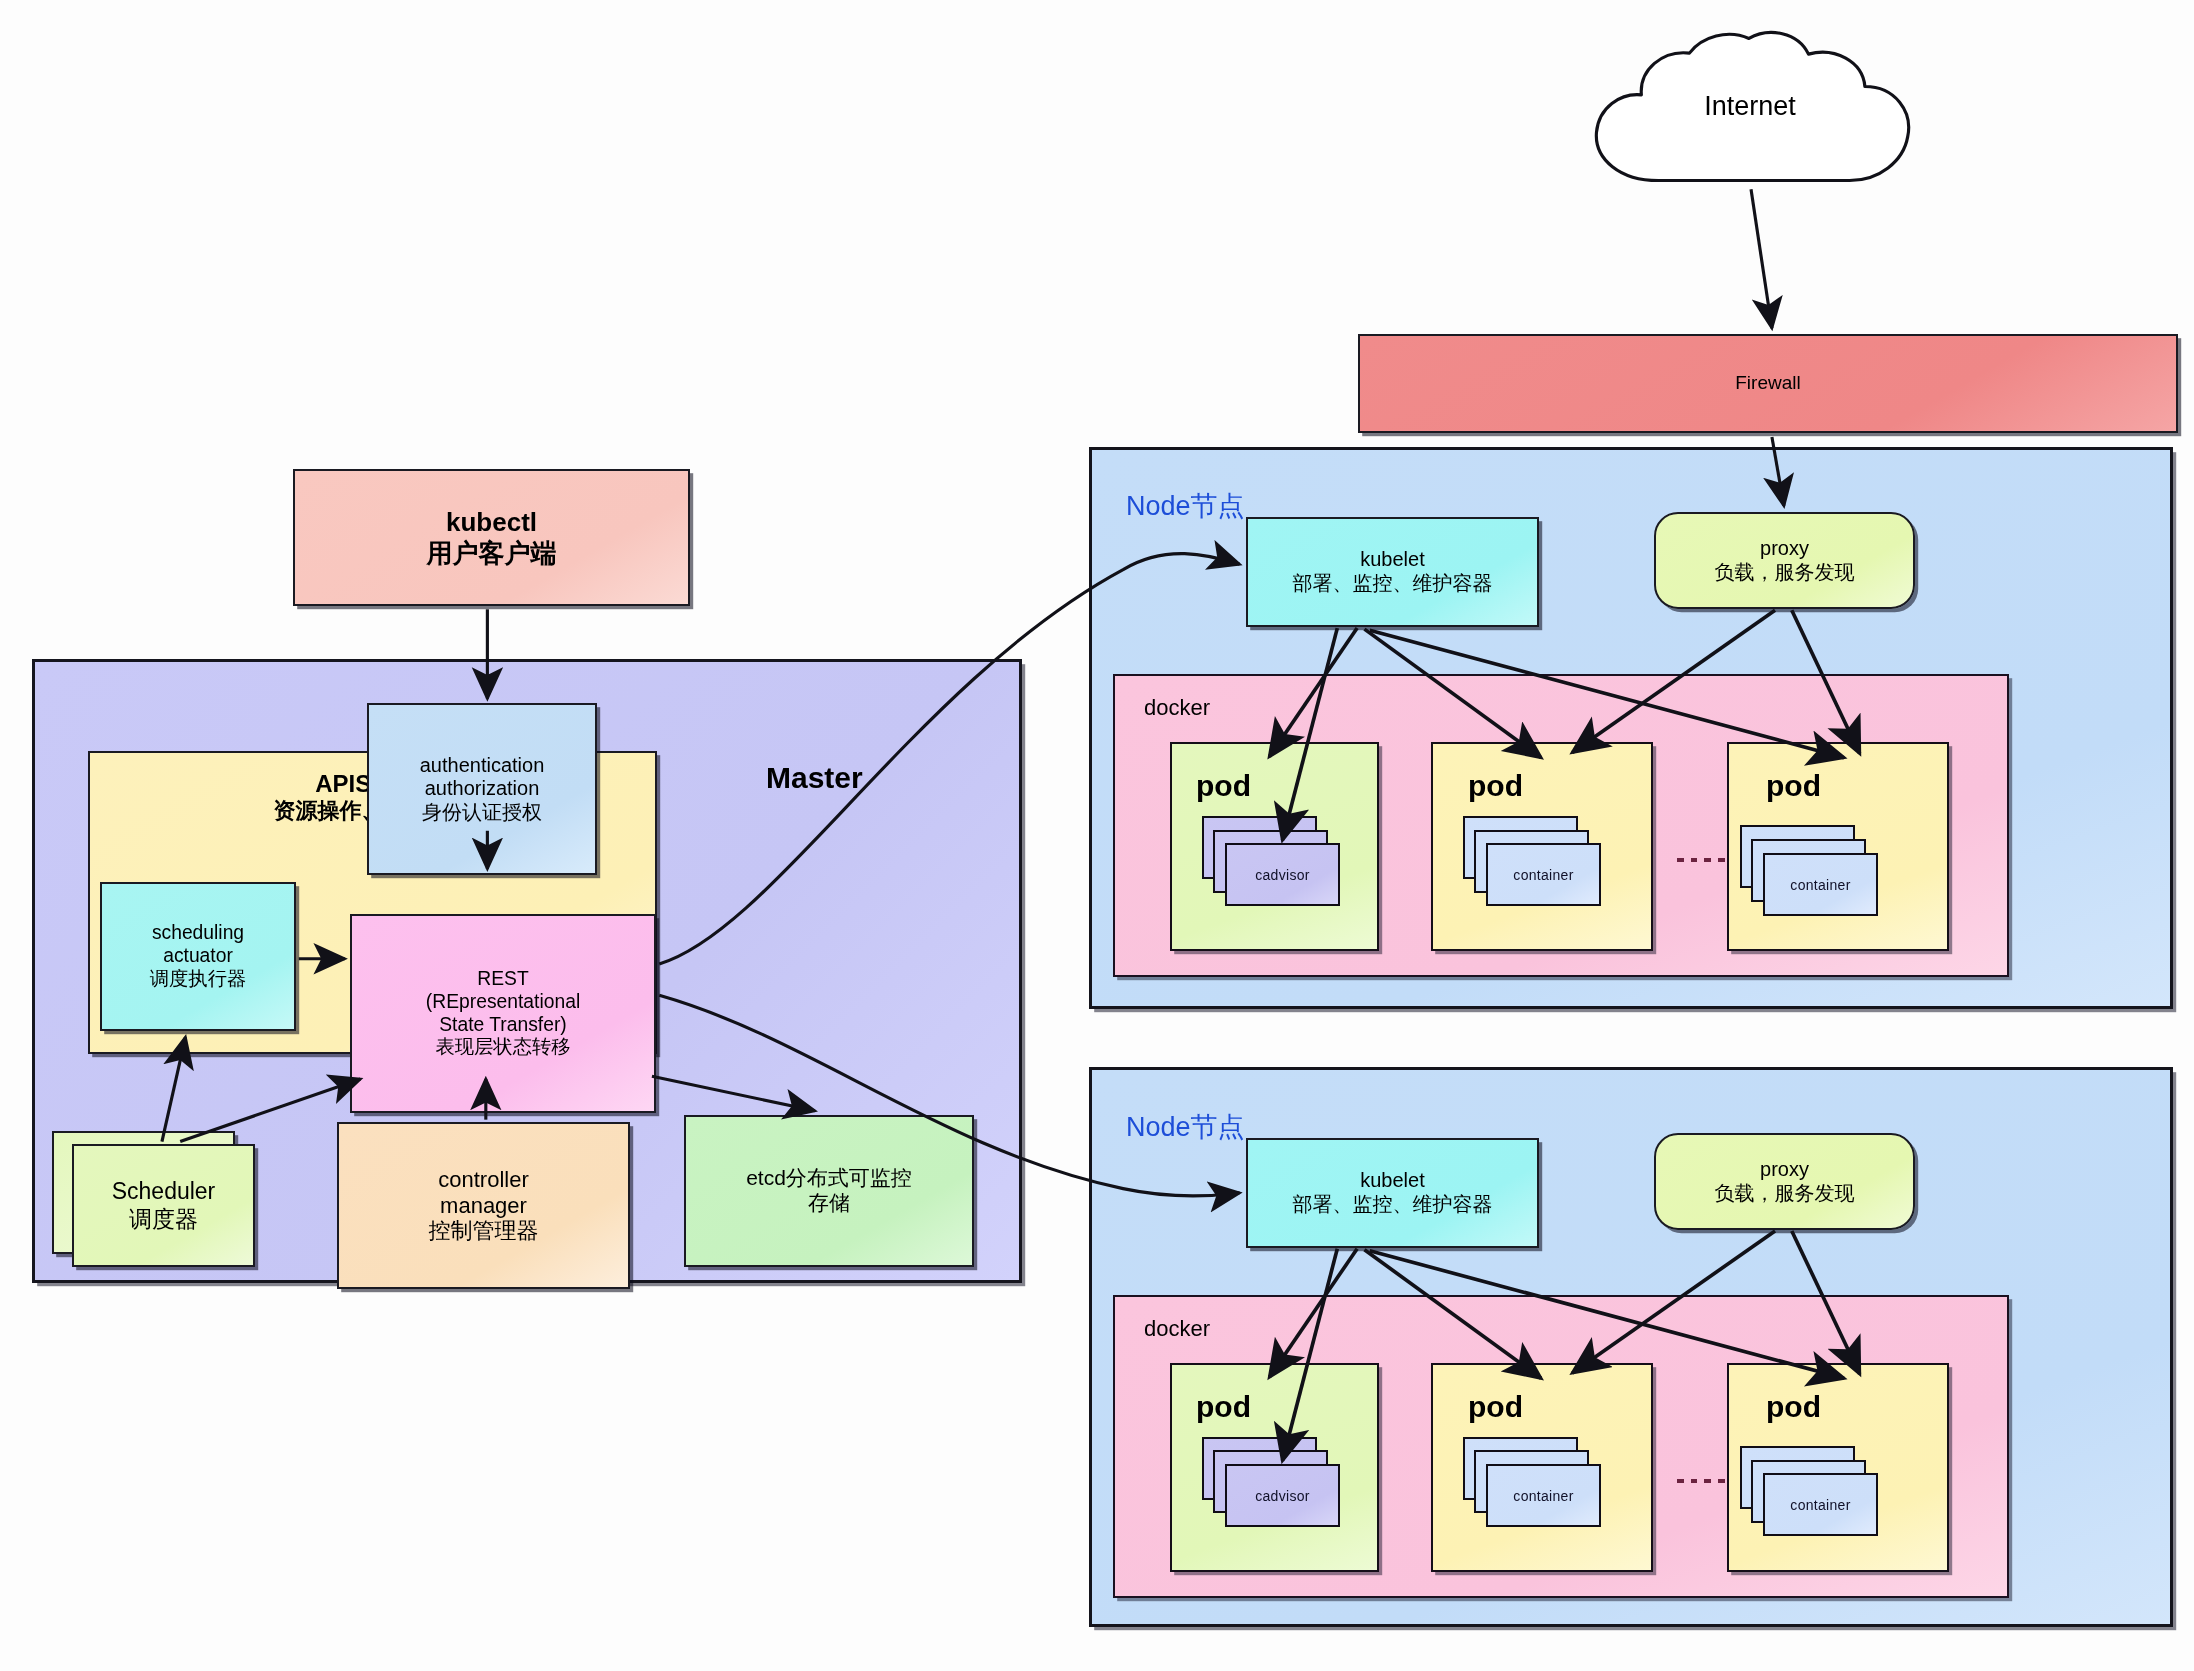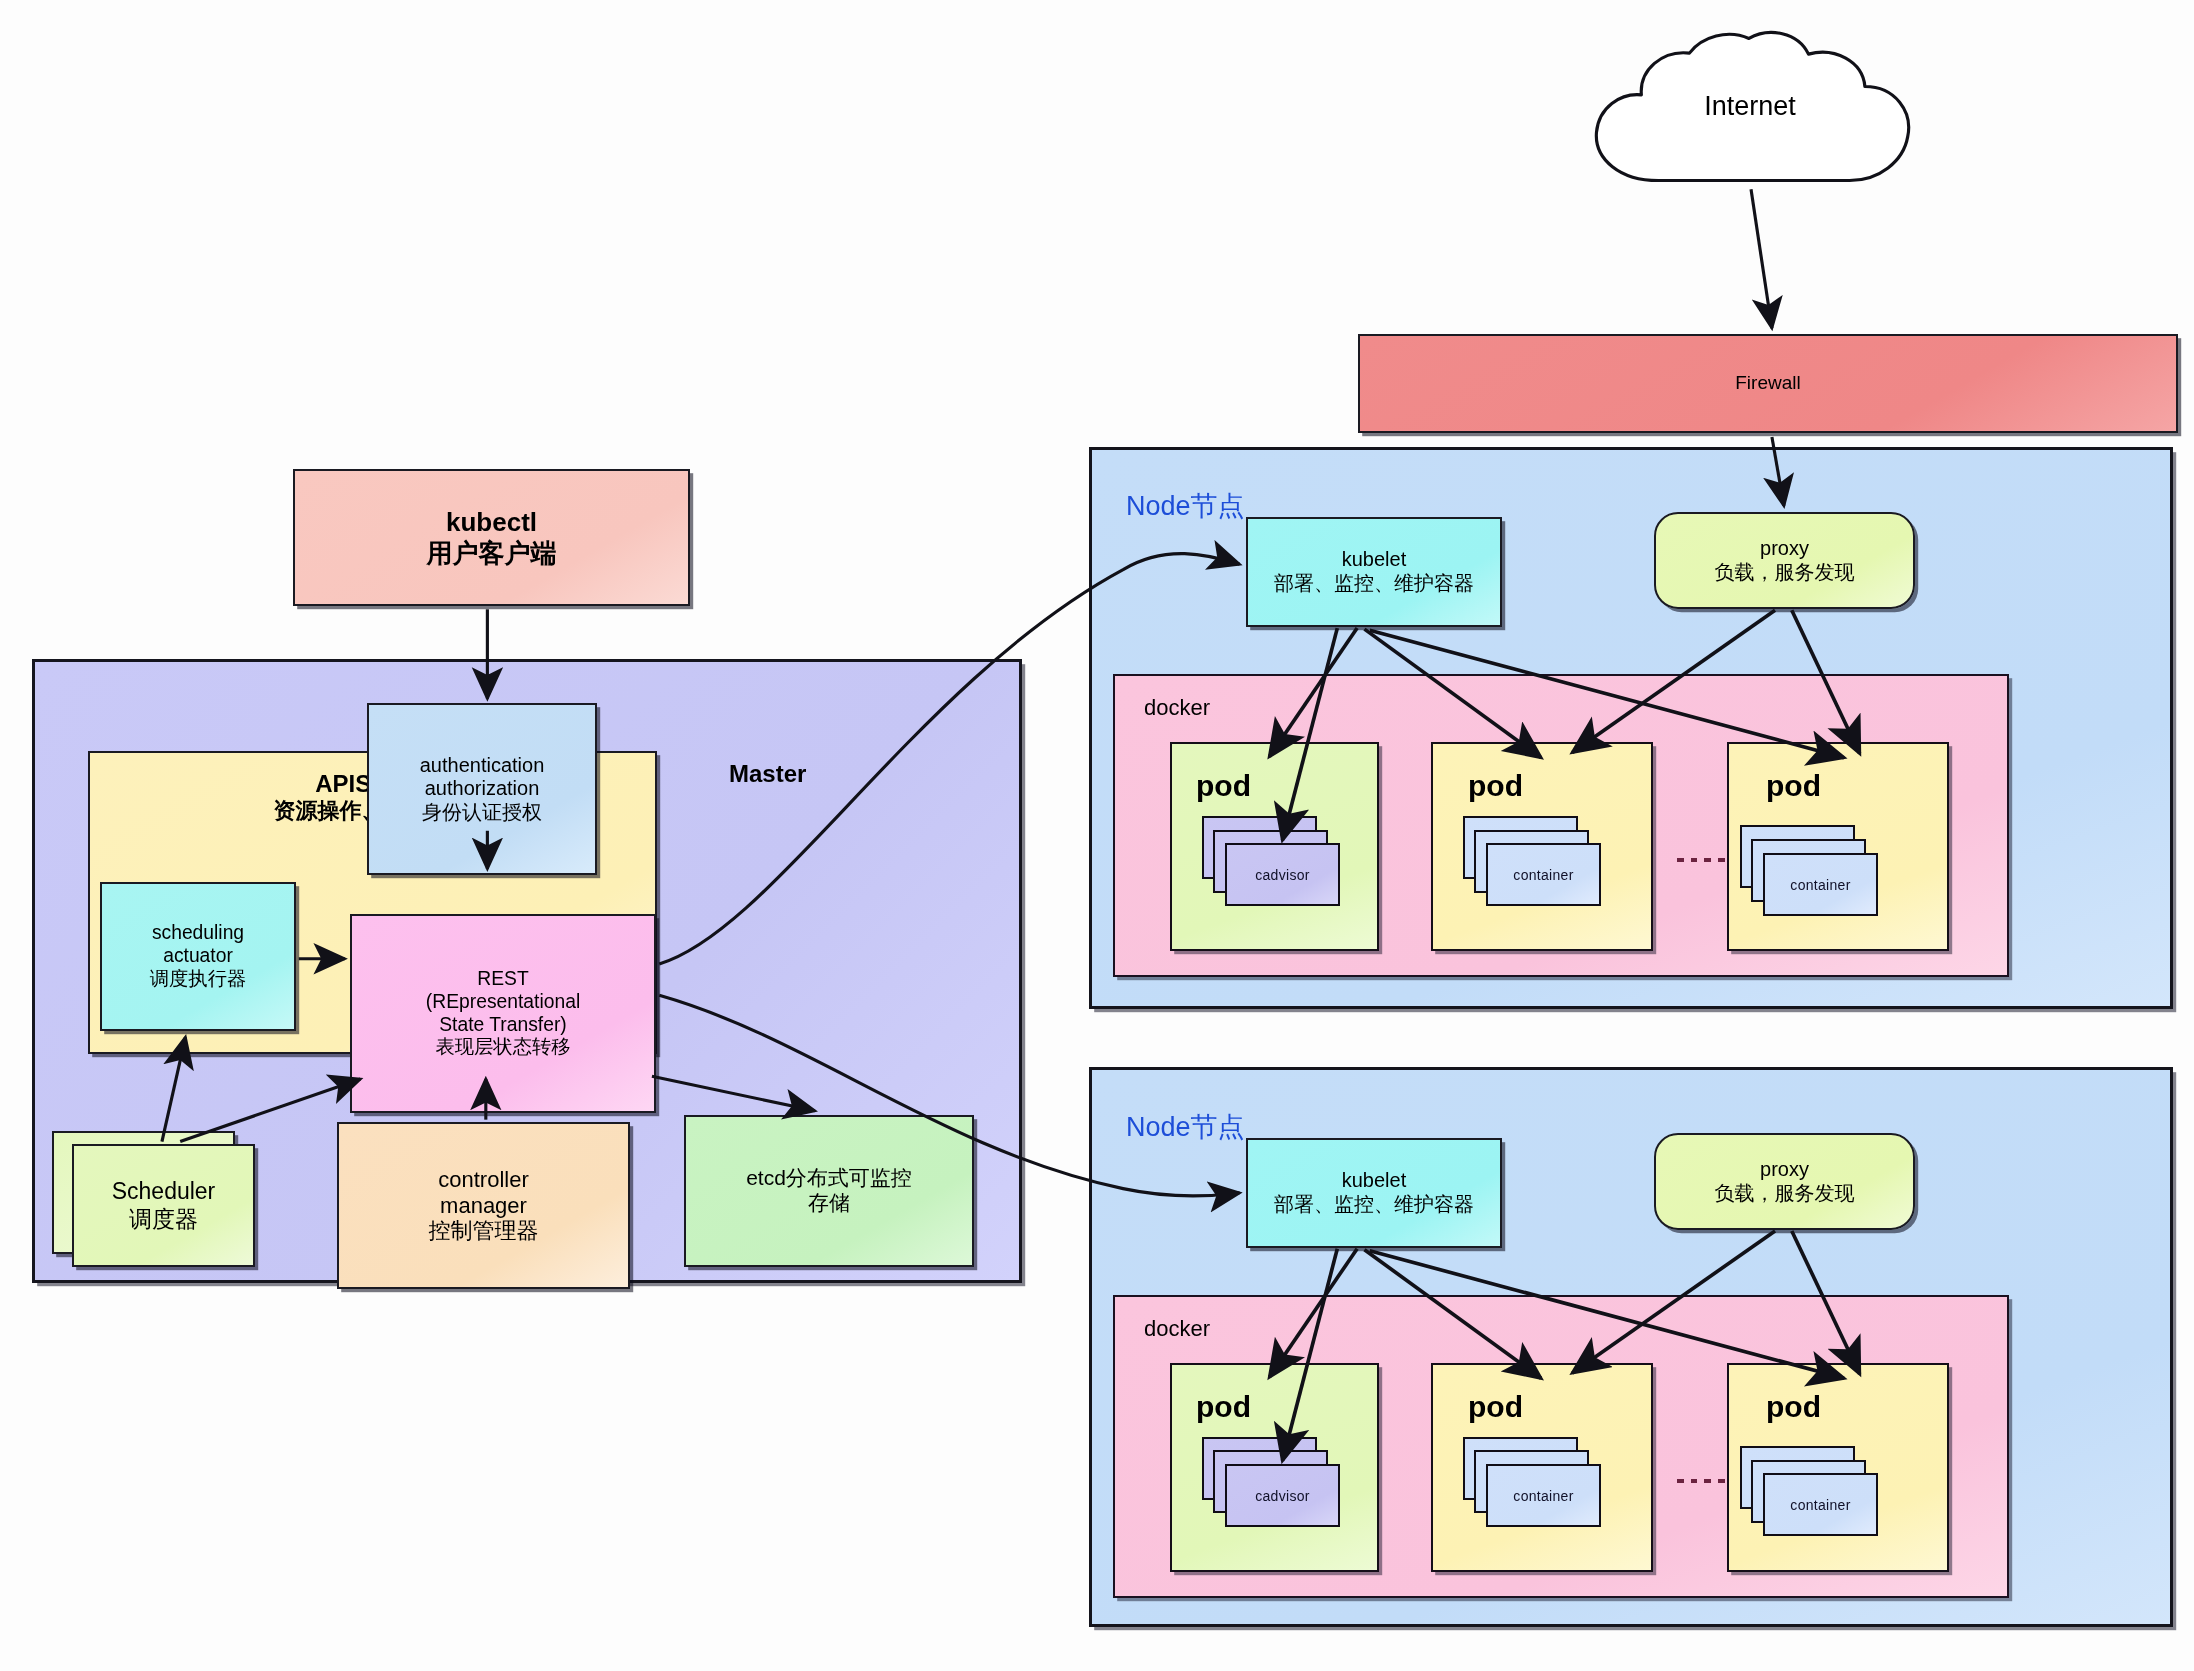--- a/index.html
+++ b/index.html
@@ -67,21 +67,21 @@
               background:linear-gradient(150deg,#e4f7bd 0%,#eefad8 100%);}
   #sched{left:72px;top:1144px;width:183px;height:123px;
          background:linear-gradient(150deg,#e4f7bd 0%,#e2f7b8 70%,#eefad8 100%);
          font-size:23px;}
   #ctrlmgr{left:337px;top:1122px;width:293px;height:167px;
            background:linear-gradient(150deg,#fbe0bf 0%,#fadfbb 70%,#fdeedc 100%);
            font-size:22px;}
   #etcd{left:684px;top:1115px;width:290px;height:152px;
         background:linear-gradient(150deg,#c9f3c2 0%,#c6f2bf 70%,#ddf8d8 100%);
         font-size:21px;}
-  .kubelet{width:256px;height:110px;
+  .kubelet{width:293px;height:110px;
            background:linear-gradient(150deg,#a0f5f4 0%,#9cf4f3 70%,#c2f9f8 100%);
            font-size:20px;}
   .proxy{width:261px;height:97px;
          background:linear-gradient(150deg,#e7f8b6 0%,#e5f7b1 70%,#f0fbd4 100%);
          font-size:20px;border-radius:24px;}
   .boxline{display:block;}
 
   
   #cloud{position:absolute;left:1562px;top:29px;width:376px;height:162px;}
   #cloud svg{width:100%;height:100%;display:block;}
@@ -112,21 +112,21 @@
   <div class="box" id="firewall">
     <span class="boxline">Firewall</span>
   </div>
 
   <div class="box" id="kubectl">
     <span class="boxline">kubectl</span>
     <span class="boxline">用户客户端</span>
   </div>
 
   <div class="box" id="master"></div>
-  <div class="lbl" style="left:729px;top:760px;font-size:24px;font-weight:bold;text-align:center;">Master</div>
+  <div class="lbl" style="left:766px;top:760px;font-size:30px;font-weight:bold;text-align:center;">Master</div>
 
   <div class="box" id="apiserver">
     <span class="boxline t1">APIServer</span>
     <span class="boxline t2">资源操作、调度中心</span>
   </div>
 
   <div class="box" id="authz">
     <span class="boxline">authentication</span>
     <span class="boxline">authorization</span>
     <span class="boxline">身份认证授权</span>

